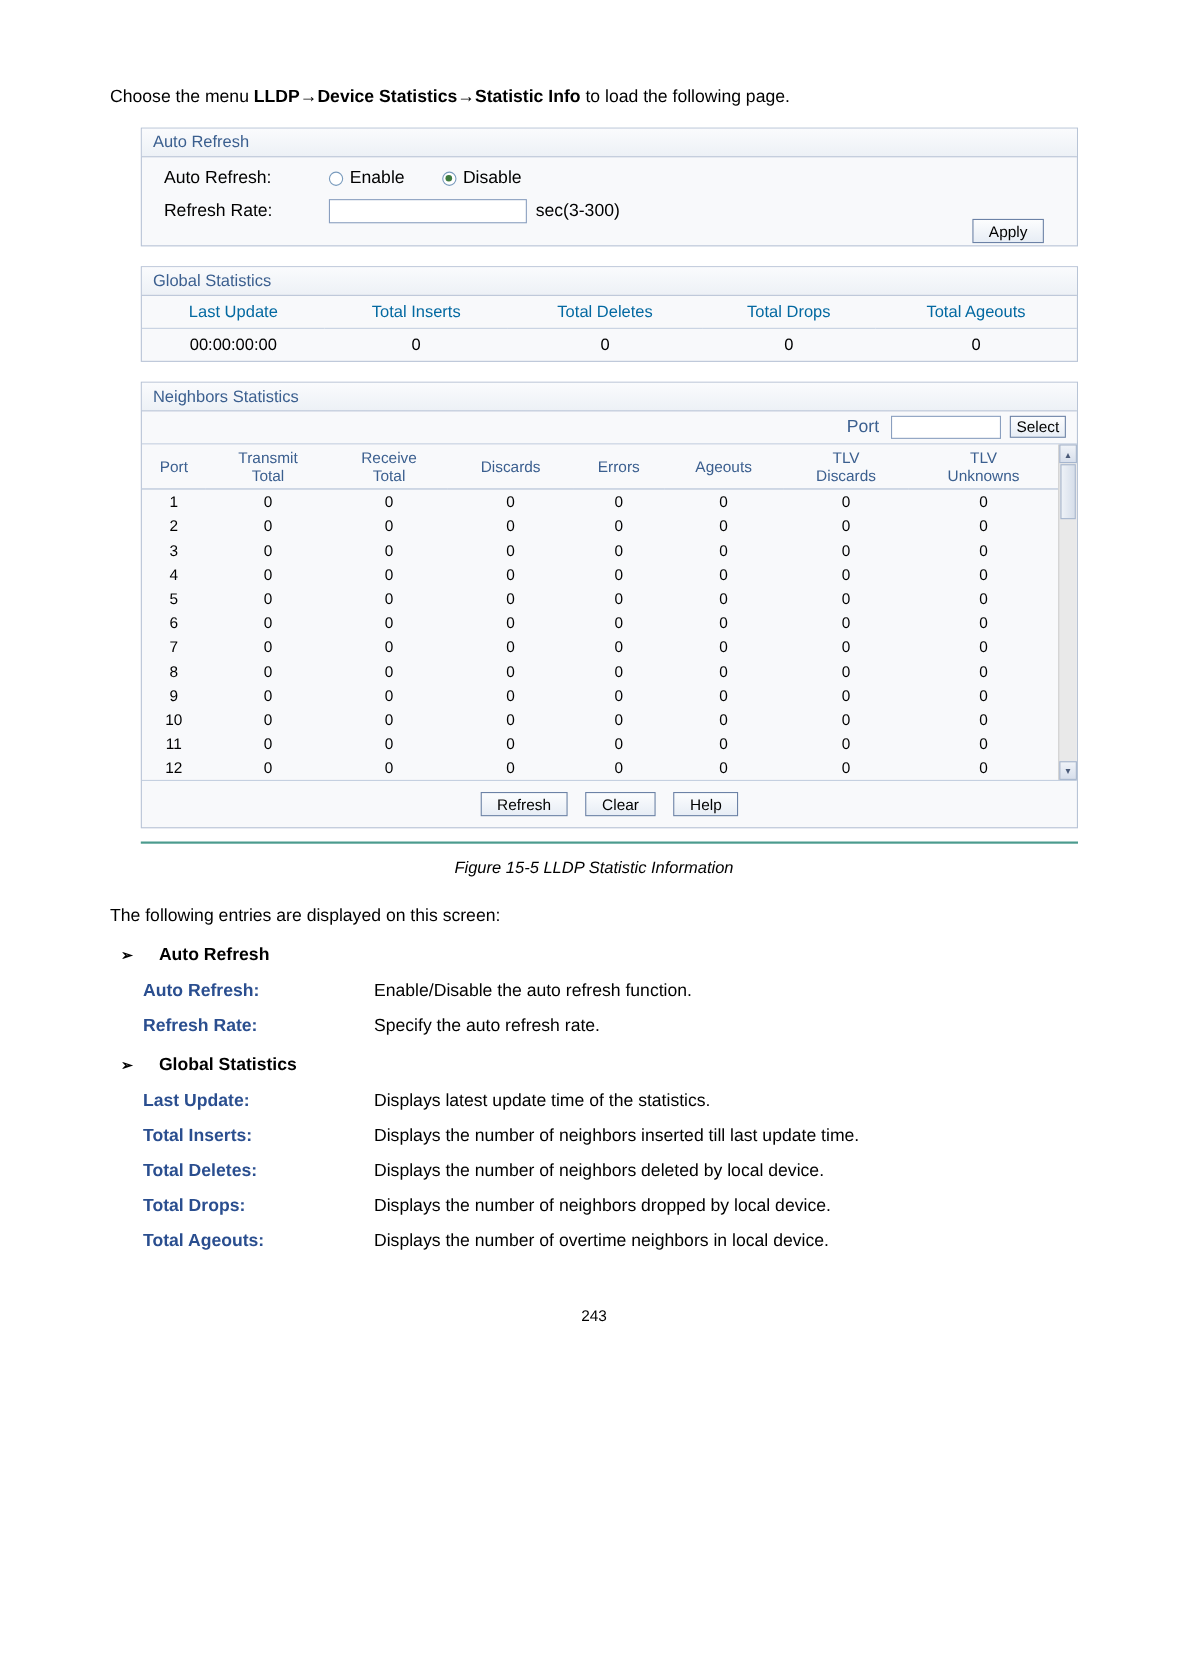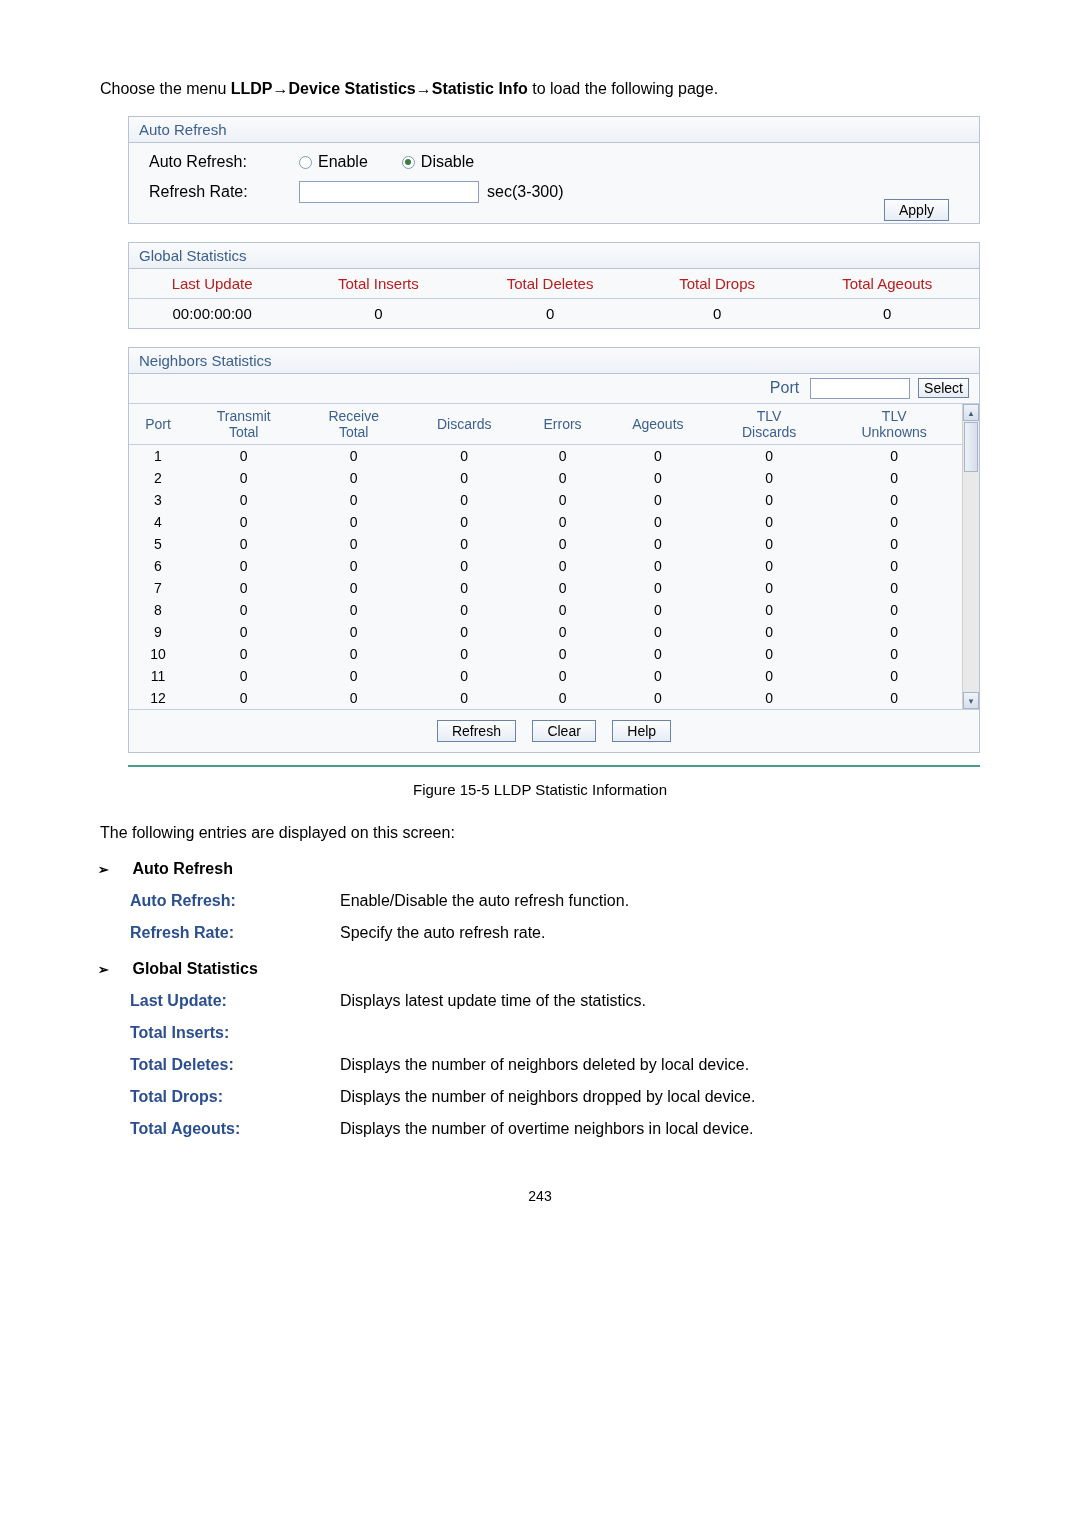--- a/index.html
+++ b/index.html
@@ -57,21 +57,21 @@
       font-family: inherit;
       cursor: pointer;
     }
     .btn-sm { padding: 1px 5px; font-size: 14px; }
     .global-table, .neigh-table {
       width: 100%;
       border-collapse: collapse;
       text-align: center;
     }
     .global-table th {
-      color: #b91c1c; font-weight: normal;
+      color: #0369a1; font-weight: normal;
       padding: 6px 4px; font-size: 15px;
       border-bottom: 1px solid #c5d0e0;
     }
     .global-table td { padding: 6px 4px; font-size: 15px; }
     .port-select-row {
       border-bottom: 1px solid #c5d0e0;
       padding: 4px 10px; text-align: right;
     }
     .port-select-row .port-label { color: #3b5f8f; margin-right: 6px; }
     .port-input {
@@ -100,22 +100,22 @@
       font-size: 9px; color: #4a5a78;
     }
     .scroll-thumb {
       flex: 0 0 50px; background: linear-gradient(90deg,#eef2f7,#d6deea);
       border: 1px solid #a5b5ce; margin: 1px;
     }
     .scroll-track { flex: 1; }
     .btn-row { text-align: center; padding: 10px 0; border-top: 1px solid #c5d0e0; }
     .btn-row .btn { margin: 0 6px; }
     .teal-rule { height: 2px; background: #4b9b8e; margin: 12px 0 14px 0; }
-    .caption { text-align: center; font-size: 15px; margin-bottom: 26px; }
-    .section-head { font-weight: bold; margin: 18px 0 14px 0; }
+    .caption { text-align: center; font-size: 15px; margin-bottom: 26px; font-style: italic; }
+    .section-head { font-weight: bold; margin: 18px 0 14px 12px; }
     .bullet { 
       display: inline-block; width: 16px; 
       font-size: 13px; vertical-align: baseline;
       margin-left: -2px;
     }
     .desc-row { display: flex; margin-bottom: 14px; padding-left: 30px; }
     .desc-label { color: #2a4e8f; font-weight: bold; width: 210px; flex-shrink: 0; }
     .desc-text { flex: 1; }
     .page-num { text-align: center; font-size: 14px; margin-top: 50px; }
   </style>
@@ -364,20 +364,21 @@
   <span class="bullet">➢</span>
   <span style="margin-left:14px;">Global Statistics</span>
 </p>
 <div id="global-items">
     <div class="desc-row">
       <div class="desc-label">Last Update:</div>
       <div class="desc-text">Displays latest update time of the statistics.</div>
     </div>
     <div class="desc-row">
       <div class="desc-label">Total Inserts:</div>
+      <div class="desc-text">Displays the number of neighbors inserted till last update time.</div>
     </div>
     <div class="desc-row">
       <div class="desc-label">Total Deletes:</div>
       <div class="desc-text">Displays the number of neighbors deleted by local device.</div>
     </div>
     <div class="desc-row">
       <div class="desc-label">Total Drops:</div>
       <div class="desc-text">Displays the number of neighbors dropped by local device.</div>
     </div>
     <div class="desc-row">

